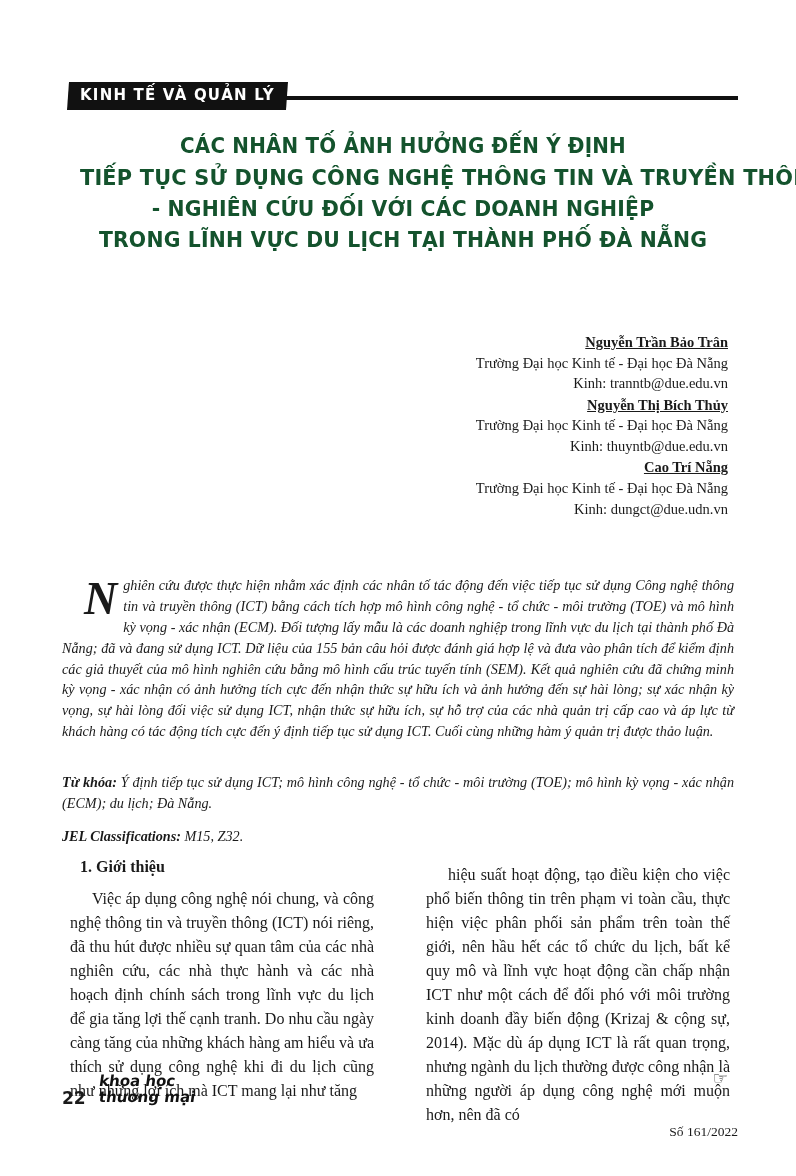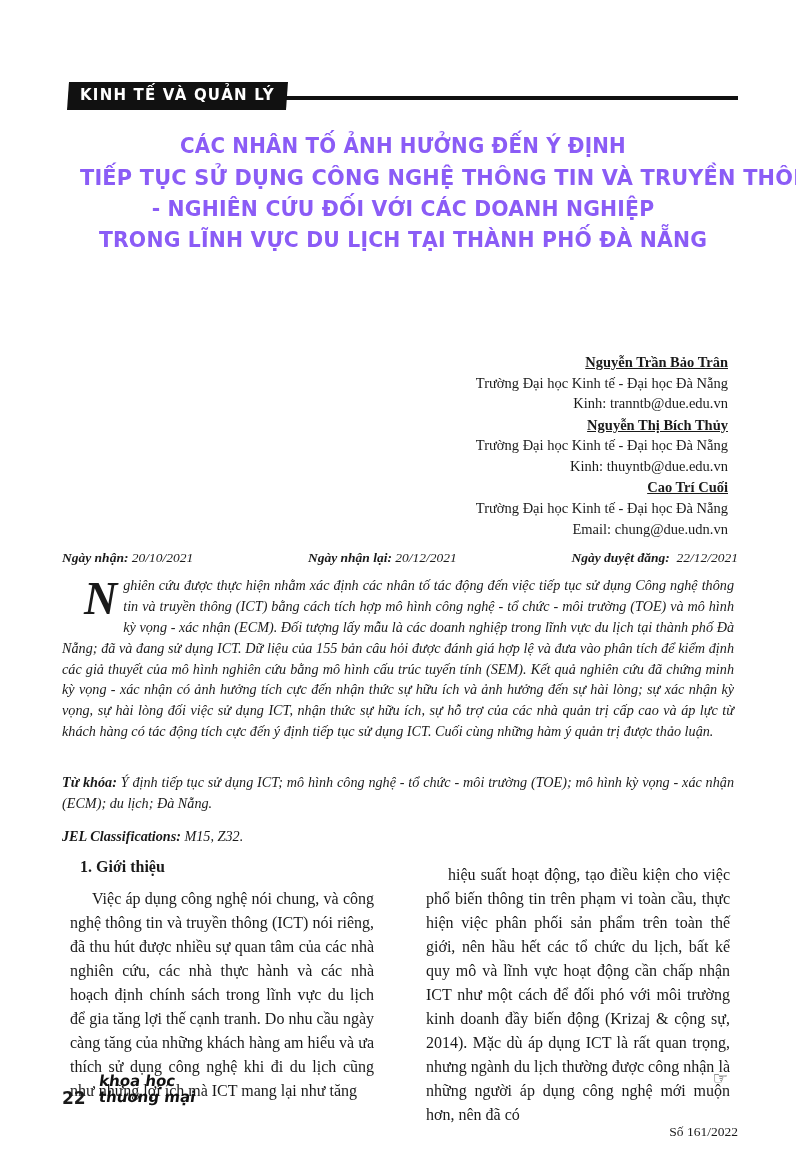--- a/index.html
+++ b/index.html
@@ -55,40 +55,40 @@
 
   
   .title-block {
     position: absolute;
     top: 133px;
     left: 70px;
     right: 60px;
     text-align: center;
     font-family: "DejaVu Sans", sans-serif;
     font-weight: bold;
-    color: #8b5cf6;
+    color: #14532d;
     line-height: 1.30;
     letter-spacing: 0.2px;
   }
   .title-line {
     display: block;
     font-size: 21px;
     transform: scaleX(0.97);
     margin-bottom: 4px;
     white-space: nowrap;
   }
   .title-line.l1 { font-size: 20.5px; }
   .title-line.l2 { font-size: 21.5px; }
   .title-line.l3 { font-size: 21px; }
   .title-line.l4 { font-size: 21px; }
 
   
   .authors {
     position: absolute;
-    top: 352px;
+    top: 332px;
     right: 68px;
     width: 420px;
     text-align: right;
     font-size: 14.5px;
     line-height: 1.42;
   }
   .author-name {
     font-weight: bold;
     text-decoration: underline;
   }
@@ -237,31 +237,26 @@
       <div class="author-name">Nguyễn Trần Bảo Trân</div>
       <div class="author-aff">Trường Đại học Kinh tế - Đại học Đà Nẵng</div>
       <div class="author-email">Kinh: tranntb@due.edu.vn</div>
     </div>
     <div class="author-group">
       <div class="author-name">Nguyễn Thị Bích Thủy</div>
       <div class="author-aff">Trường Đại học Kinh tế - Đại học Đà Nẵng</div>
       <div class="author-email">Kinh: thuyntb@due.edu.vn</div>
     </div>
     <div class="author-group">
-      <div class="author-name">Cao Trí Cuối</div>
+      <div class="author-name">Cao Trí Nẵng</div>
       <div class="author-aff">Trường Đại học Kinh tế - Đại học Đà Nẵng</div>
-      <div class="author-email">Email: chung@due.udn.vn</div>
-    </div>
-  </div>
-
-  <div class="dates">
-    <div><b>Ngày nhận:</b> <span>20/10/2021</span></div>
-    <div><b>Ngày nhận lại:</b> <span>20/12/2021</span></div>
-    <div><b>Ngày duyệt đăng:</b> &nbsp;<span>22/12/2021</span></div>
-  </div>
+      <div class="author-email">Kinh: dungct@due.udn.vn</div>
+    </div>
+  </div>
+
 
   <div class="abstract">
     <span class="dropcap">N</span><span>ghiên cứu được thực hiện nhằm xác định các nhân tố tác động đến việc tiếp tục sử dụng Công nghệ thông tin và truyền thông (ICT) bằng cách tích hợp mô hình công nghệ - tổ chức - môi trường (TOE) và mô hình kỳ vọng - xác nhận (ECM). Đối tượng lấy mẫu là các doanh nghiệp trong lĩnh vực du lịch tại thành phố Đà Nẵng; đã và đang sử dụng ICT. Dữ liệu của 155 bản câu hỏi được đánh giá hợp lệ và đưa vào phân tích để kiểm định các giả thuyết của mô hình nghiên cứu bằng mô hình cấu trúc tuyến tính (SEM). Kết quả nghiên cứu đã chứng minh kỳ vọng - xác nhận có ảnh hưởng tích cực đến nhận thức sự hữu ích và ảnh hưởng đến sự hài lòng; sự xác nhận kỳ vọng, sự hài lòng đối việc sử dụng ICT, nhận thức sự hữu ích, sự hỗ trợ của các nhà quản trị cấp cao và áp lực từ khách hàng có tác động tích cực đến ý định tiếp tục sử dụng ICT. Cuối cùng những hàm ý quản trị được thảo luận.</span>
   </div>
 
   <div class="keywords">
     <b>Từ khóa:</b><span> Ý định tiếp tục sử dụng ICT; mô hình công nghệ - tổ chức - môi trường (TOE); mô hình kỳ vọng - xác nhận (ECM); du lịch; Đà Nẵng.</span>
   </div>
 
   <div class="jel">

